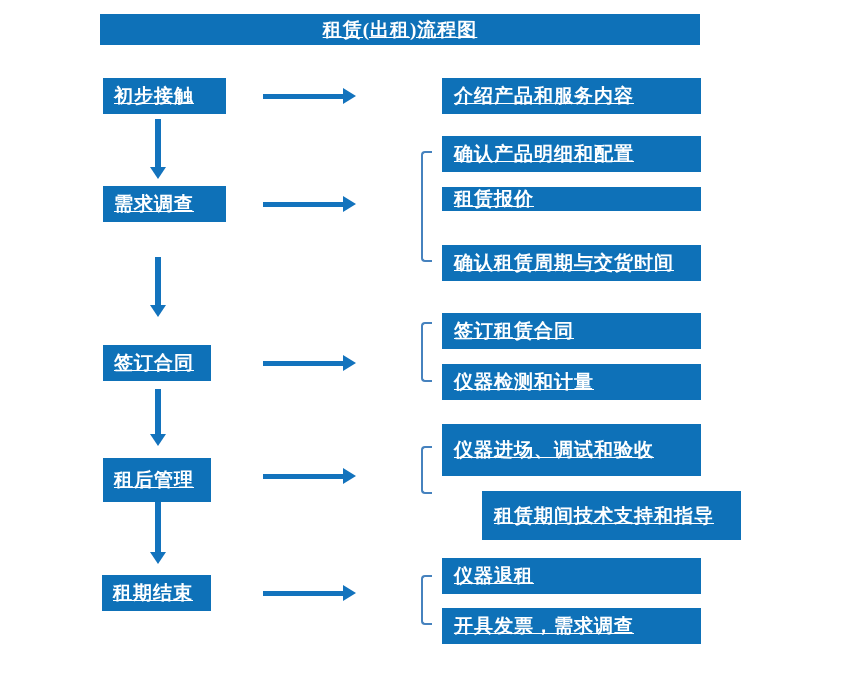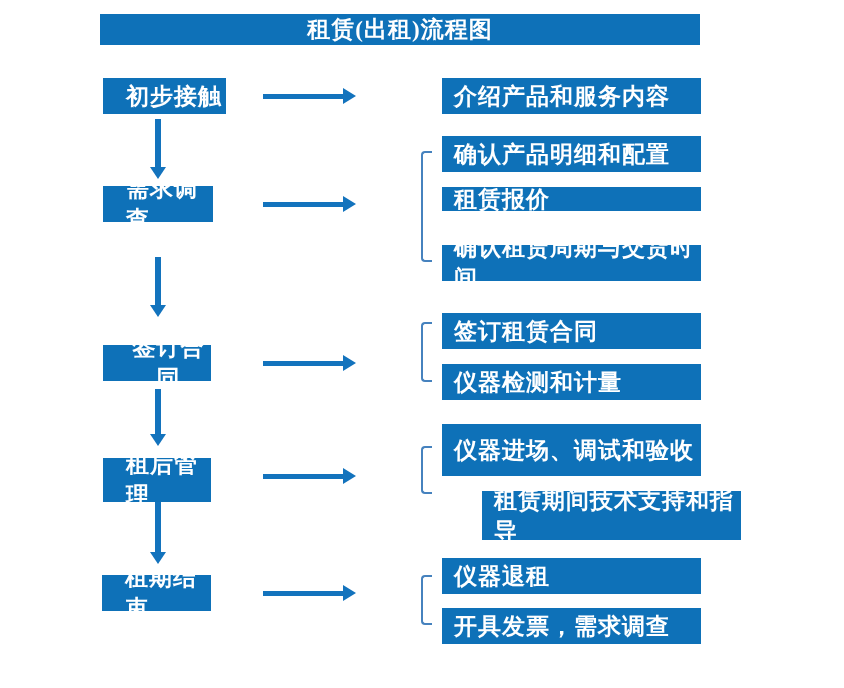--- a/index.html
+++ b/index.html
@@ -8,25 +8,25 @@
     --bracket-color:#4682be;
     --text-color:#ffffff;
   }
   html,body{margin:0;padding:0;background:#ffffff;}
   .canvas{
     position:relative;width:844px;height:688px;background:#ffffff;
     font-family:"Liberation Serif","DejaVu Serif",serif;overflow:hidden;
   }
   .bar{
     position:absolute;background:var(--box-color);color:var(--text-color);
-    font-weight:bold;font-size:23px;letter-spacing:1px;
-    display:flex;align-items:center;box-sizing:border-box;
+    font-weight:bold;font-size:19px;letter-spacing:1px;
+    display:flex;align-items:center;box-sizing:border-box;text-decoration:underline;
   }
   .title-bar{justify-content:center;}
-  .step-box{padding-left:23px;}
+  .step-box{padding-left:11px;}
   .detail-box{padding-left:12px;}
   .h-arrow{position:absolute;width:93px;height:16px;}
   .h-arrow .shaft{position:absolute;left:0;top:6px;width:80px;height:5px;background:var(--arrow-color);}
   .h-arrow .head{position:absolute;right:0;top:0;width:0;height:0;
     border-top:8px solid transparent;border-bottom:8px solid transparent;
     border-left:13px solid var(--arrow-color);}
   .v-arrow{position:absolute;width:16px;}
   .v-arrow .shaft{position:absolute;left:5px;top:0;width:6px;height:calc(100% - 10px);background:var(--arrow-color);}
   .v-arrow .head{position:absolute;left:0;bottom:0;width:0;height:0;
     border-left:8px solid transparent;border-right:8px solid transparent;
@@ -40,21 +40,21 @@
   }
 </style>
 </head>
 <body>
 
 <div class="canvas">
 
   <div class="bar title-bar" style="left:100px;top:14px;width:600px;height:31px;">租赁(出租)流程图</div>
 
   <div class="bar step-box" style="left:103px;top:78px;width:123px;height:36px;">初步接触</div>
-  <div class="bar step-box" style="left:103px;top:186px;width:110px;height:36px;">需求调查</div>
+  <div class="bar step-box" style="left:103px;top:186px;width:123px;height:36px;">需求调查</div>
   <div class="bar step-box" style="left:103px;top:345px;width:108px;height:36px;text-align:center;">签订合同</div>
   <div class="bar step-box" style="left:103px;top:458px;width:108px;height:44px;">租后管理</div>
   <div class="bar step-box" style="left:102px;top:575px;width:109px;height:36px;">租期结束</div>
 
   <div class="bar detail-box" style="left:442px;top:78px;width:259px;height:36px;">介绍产品和服务内容</div>
   <div class="bar detail-box" style="left:442px;top:136px;width:259px;height:36px;">确认产品明细和配置</div>
   <div class="bar detail-box" style="left:442px;top:187px;width:259px;height:24px;">租赁报价</div>
   <div class="bar detail-box" style="left:442px;top:245px;width:259px;height:36px;">确认租赁周期与交货时间</div>
   <div class="bar detail-box" style="left:442px;top:313px;width:259px;height:36px;">签订租赁合同</div>
   <div class="bar detail-box" style="left:442px;top:364px;width:259px;height:36px;">仪器检测和计量</div>

